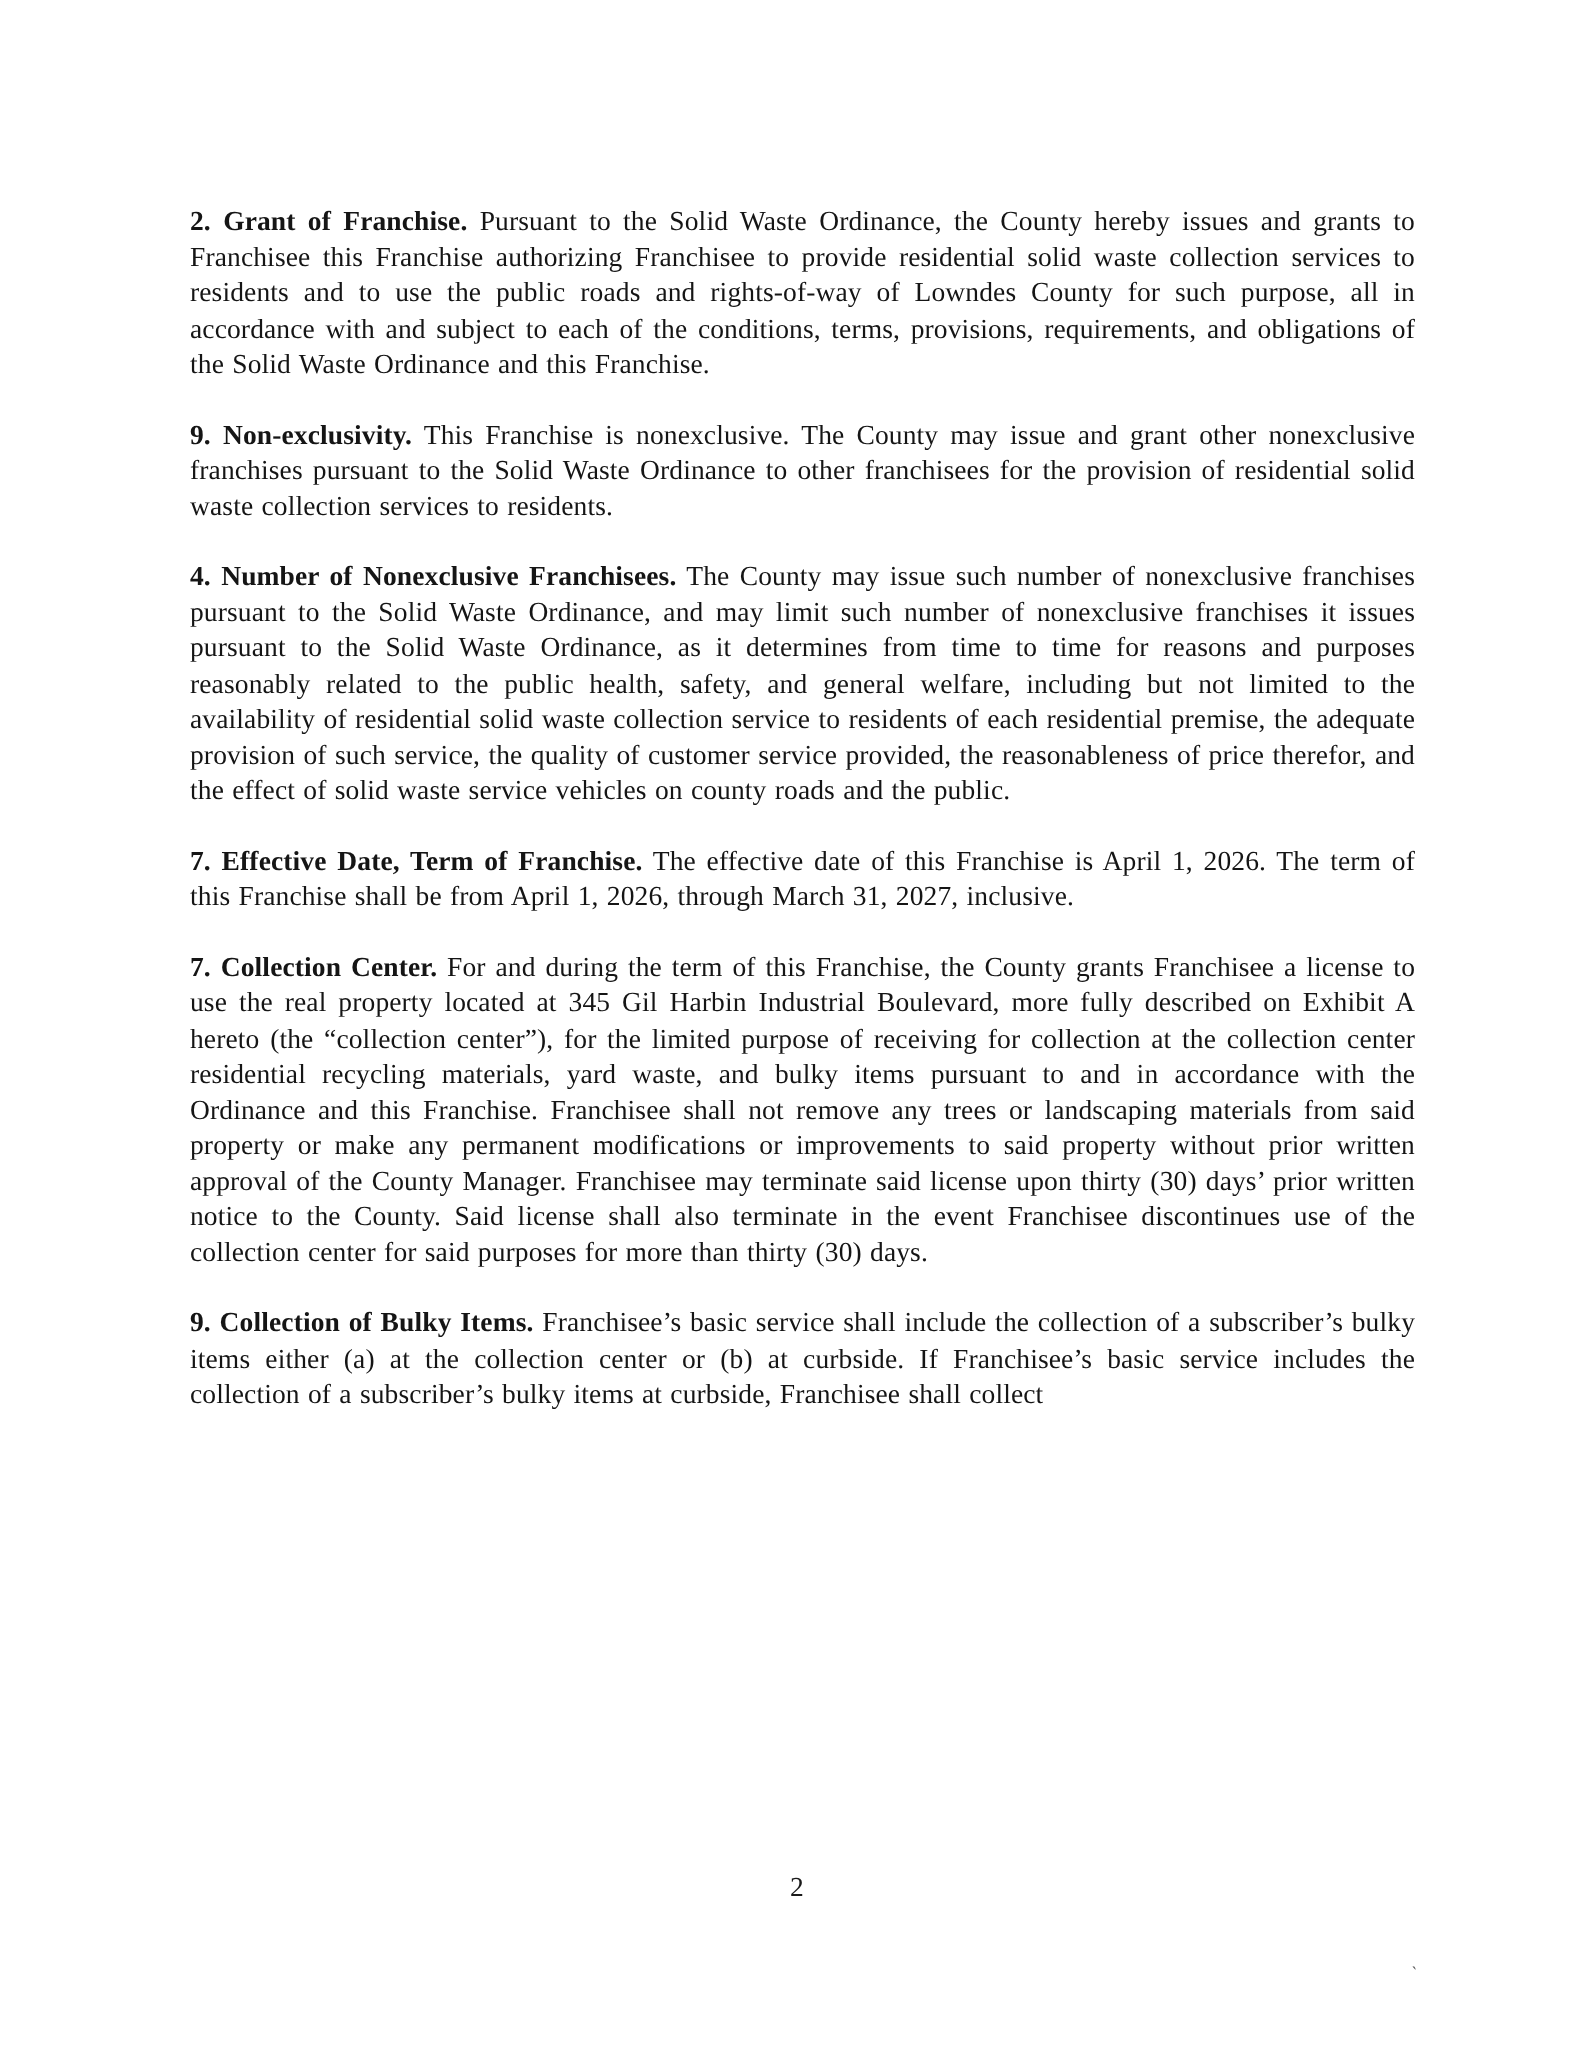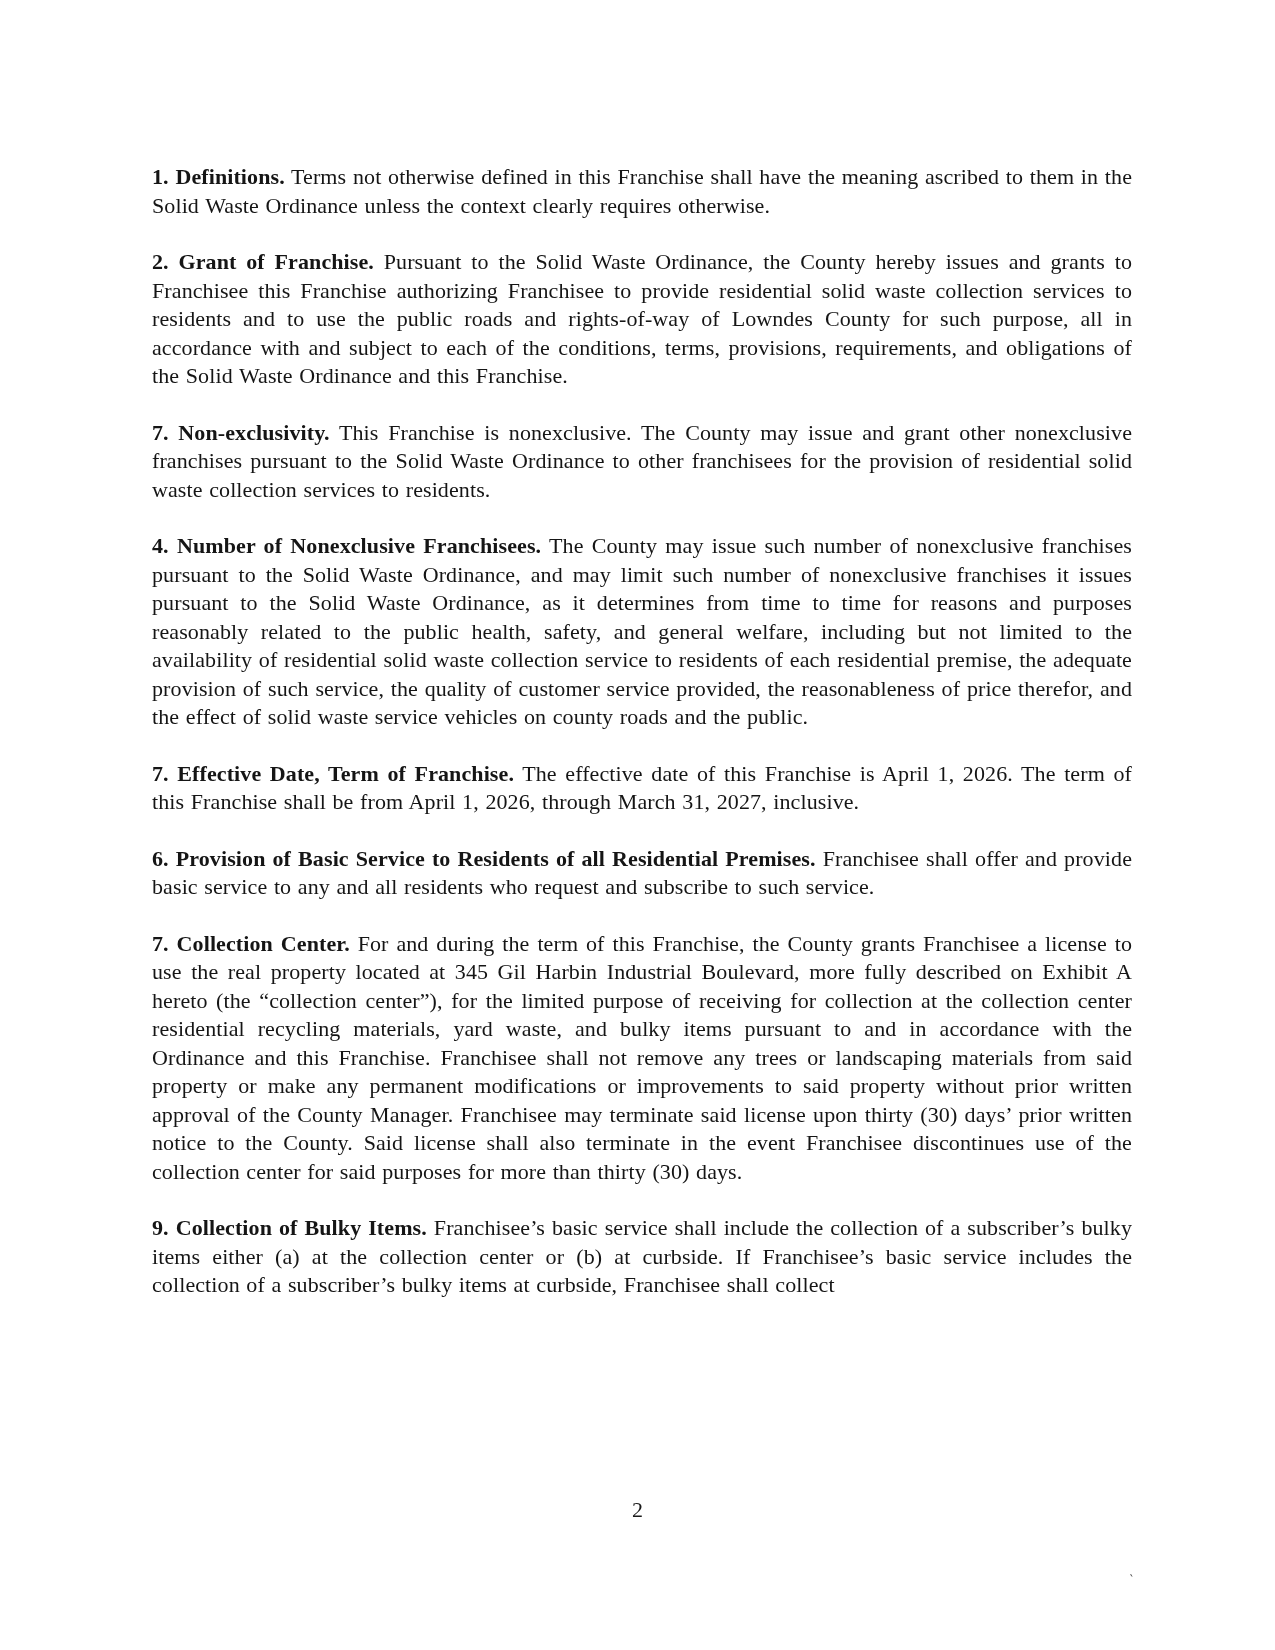--- a/index.html
+++ b/index.html
@@ -55,31 +55,29 @@
     transform: rotate(12deg);
   }
 </style>
 </head>
 <body>
 
 <div class="page">
 
   <div class="content">
 
-    <p class="section"><span class="heading">1. Definitions.</span><span> Terms not otherwise defined in this Franchise shall have the meaning ascribed to them in the Solid Waste Ordinance unless the context clearly requires otherwise.</span></p>
 
     <p class="section"><span class="heading">2. Grant of Franchise.</span><span> Pursuant to the Solid Waste Ordinance, the County hereby issues and grants to Franchisee this Franchise authorizing Franchisee to provide residential solid waste collection services to residents and to use the public roads and rights-of-way of Lowndes County for such purpose, all in accordance with and subject to each of the conditions, terms, provisions, requirements, and obligations of the Solid Waste Ordinance and this Franchise.</span></p>
 
-    <p class="section"><span class="heading">7. Non-exclusivity.</span><span> This Franchise is nonexclusive. The County may issue and grant other nonexclusive franchises pursuant to the Solid Waste Ordinance to other franchisees for the provision of residential solid waste collection services to residents.</span></p>
+    <p class="section"><span class="heading">9. Non-exclusivity.</span><span> This Franchise is nonexclusive. The County may issue and grant other nonexclusive franchises pursuant to the Solid Waste Ordinance to other franchisees for the provision of residential solid waste collection services to residents.</span></p>
 
     <p class="section"><span class="heading">4. Number of Nonexclusive Franchisees.</span><span> The County may issue such number of nonexclusive franchises pursuant to the Solid Waste Ordinance, and may limit such number of nonexclusive franchises it issues pursuant to the Solid Waste Ordinance, as it determines from time to time for reasons and purposes reasonably related to the public health, safety, and general welfare, including but not limited to the availability of residential solid waste collection service to residents of each residential premise, the adequate provision of such service, the quality of customer service provided, the reasonableness of price therefor, and the effect of solid waste service vehicles on county roads and the public.</span></p>
 
     <p class="section"><span class="heading">7. Effective Date, Term of Franchise.</span><span> The effective date of this Franchise is April 1, 2026. The term of this Franchise shall be from April 1, 2026, through March 31, 2027, inclusive.</span></p>
 
-    <p class="section"><span class="heading">6. Provision of Basic Service to Residents of all Residential Premises.</span><span> Franchisee shall offer and provide basic service to any and all residents who request and subscribe to such service.</span></p>
 
     <p class="section"><span class="heading">7.  Collection Center.</span><span> For and during the term of this Franchise, the County grants Franchisee a license to use the real property located at 345 Gil Harbin Industrial Boulevard, more fully described on Exhibit A hereto (the “collection center”), for the limited purpose of receiving for collection at the collection center residential recycling materials, yard waste, and bulky items pursuant to and in accordance with the Ordinance and this Franchise. Franchisee shall not remove any trees or landscaping materials from said property or make any permanent modifications or improvements to said property without prior written approval of the County Manager. Franchisee may terminate said license upon thirty (30) days’ prior written notice to the County. Said license shall also terminate in the event Franchisee discontinues use of the collection center for said purposes for more than thirty (30) days.</span></p>
 
 
     <p class="section"><span class="heading">9. Collection of Bulky Items.</span><span> Franchisee’s basic service shall include the collection of a subscriber’s bulky items either (a) at the collection center or (b) at curbside. If Franchisee’s basic service includes the collection of a subscriber’s bulky items at curbside, Franchisee shall collect</span></p>
   </div>
 
   <div class="page-footer">2</div>
 
   <span class="artifact-mark">ˋ</span>

